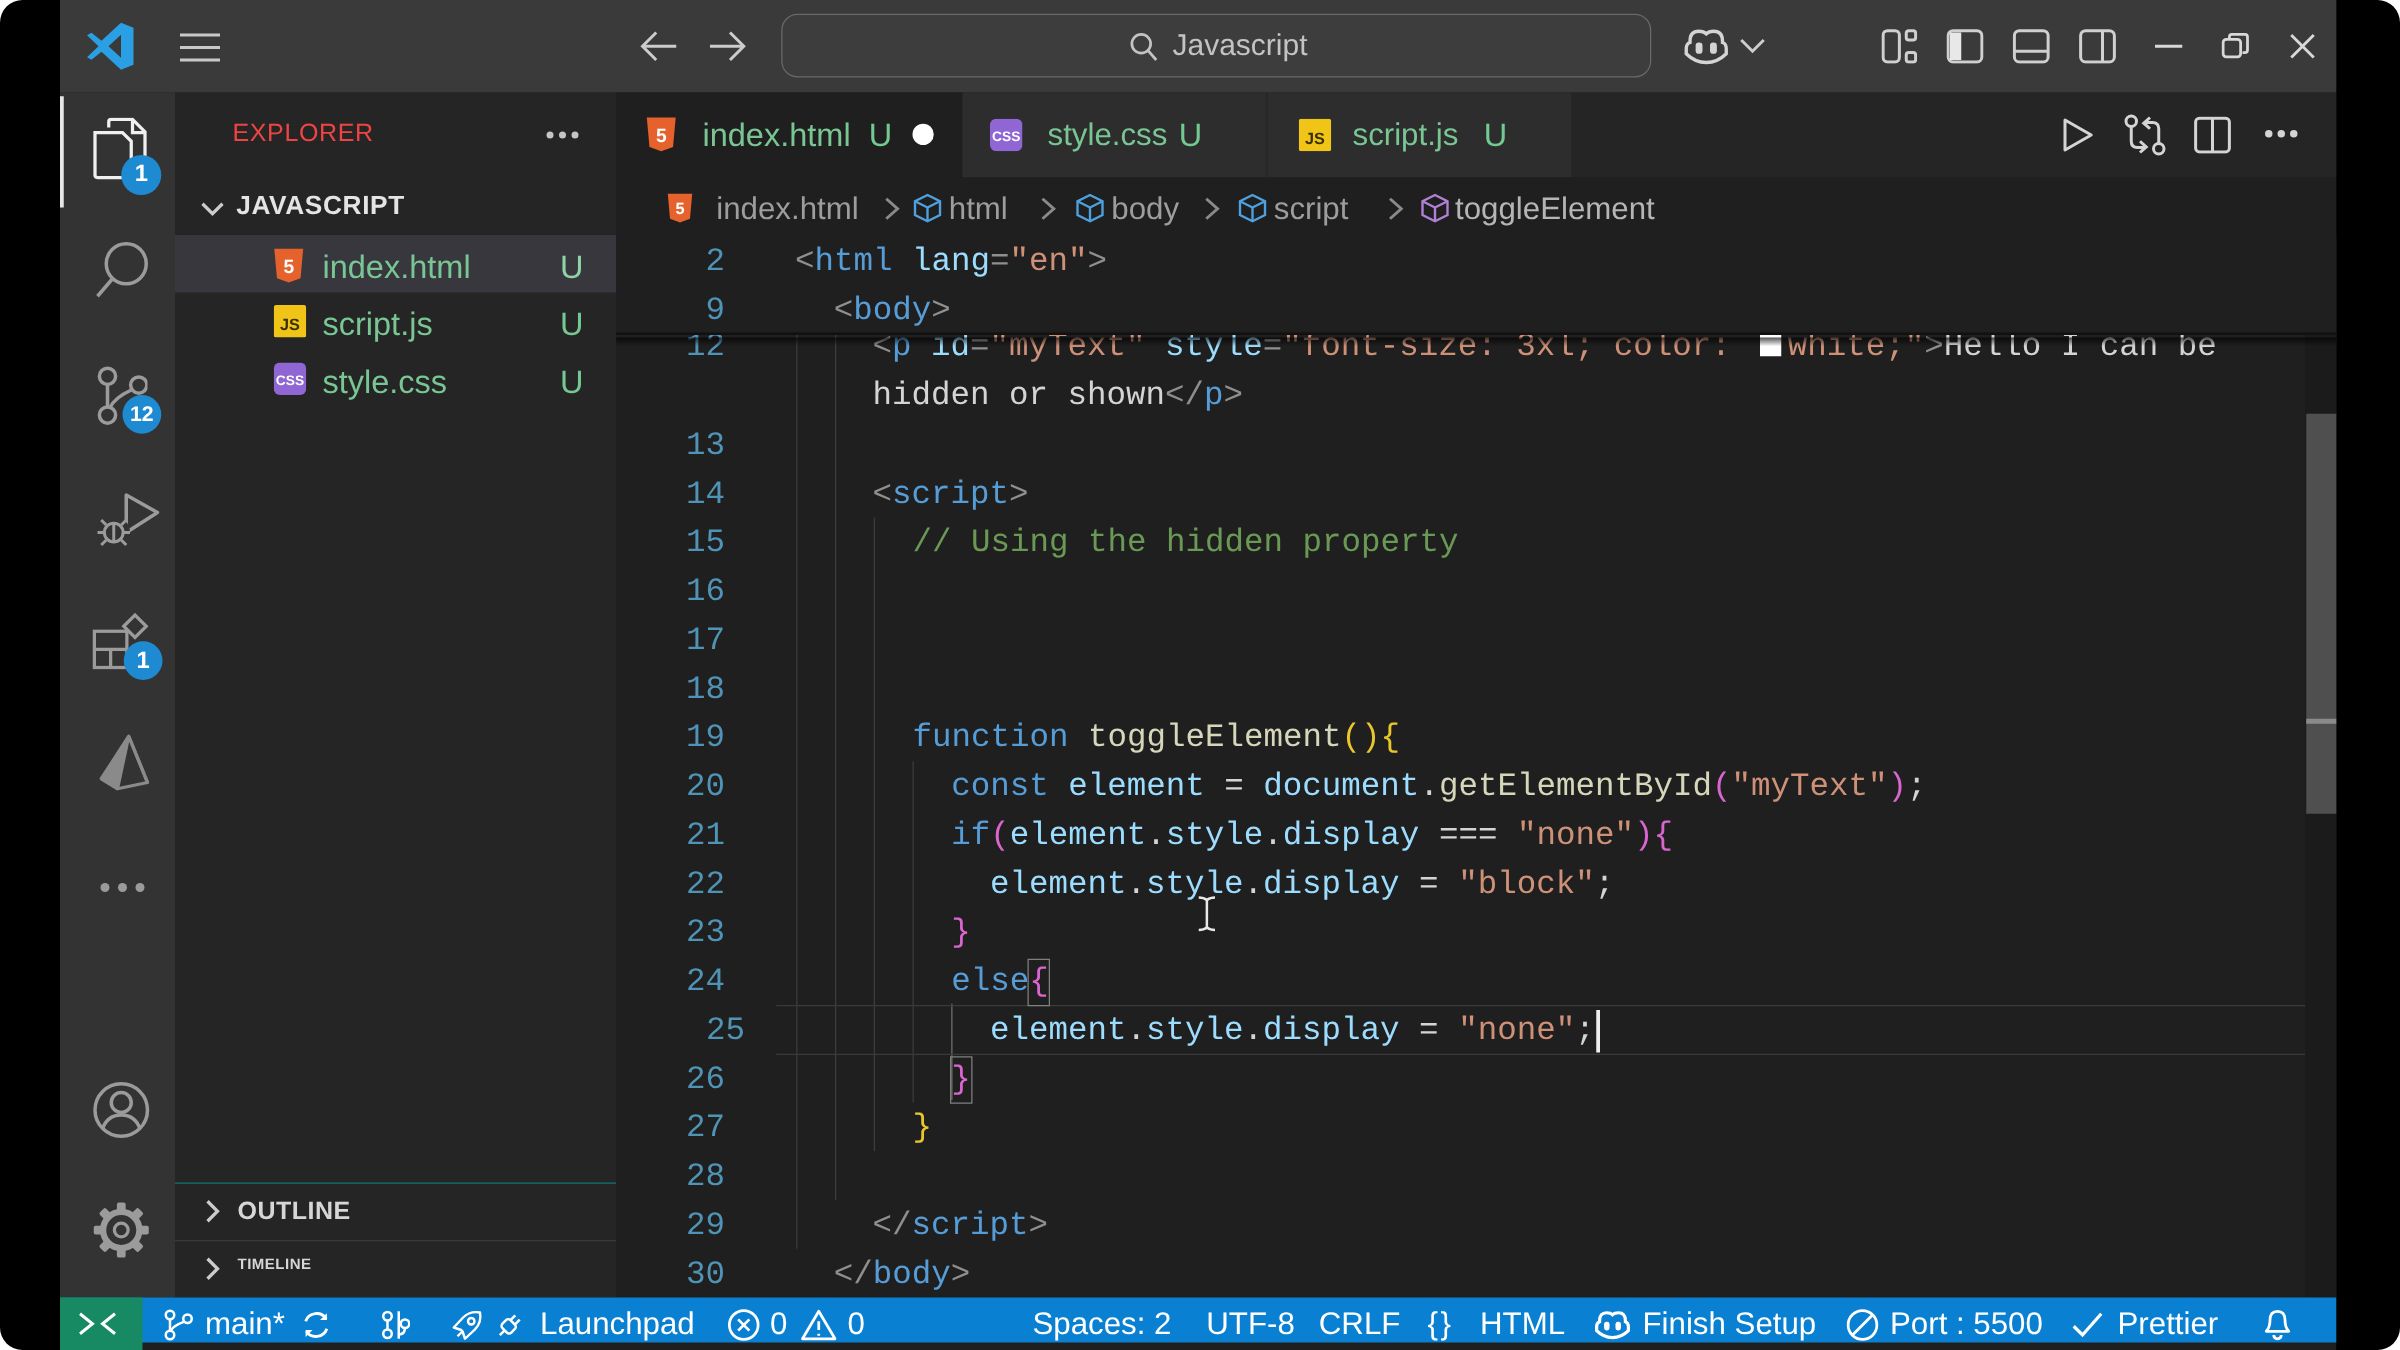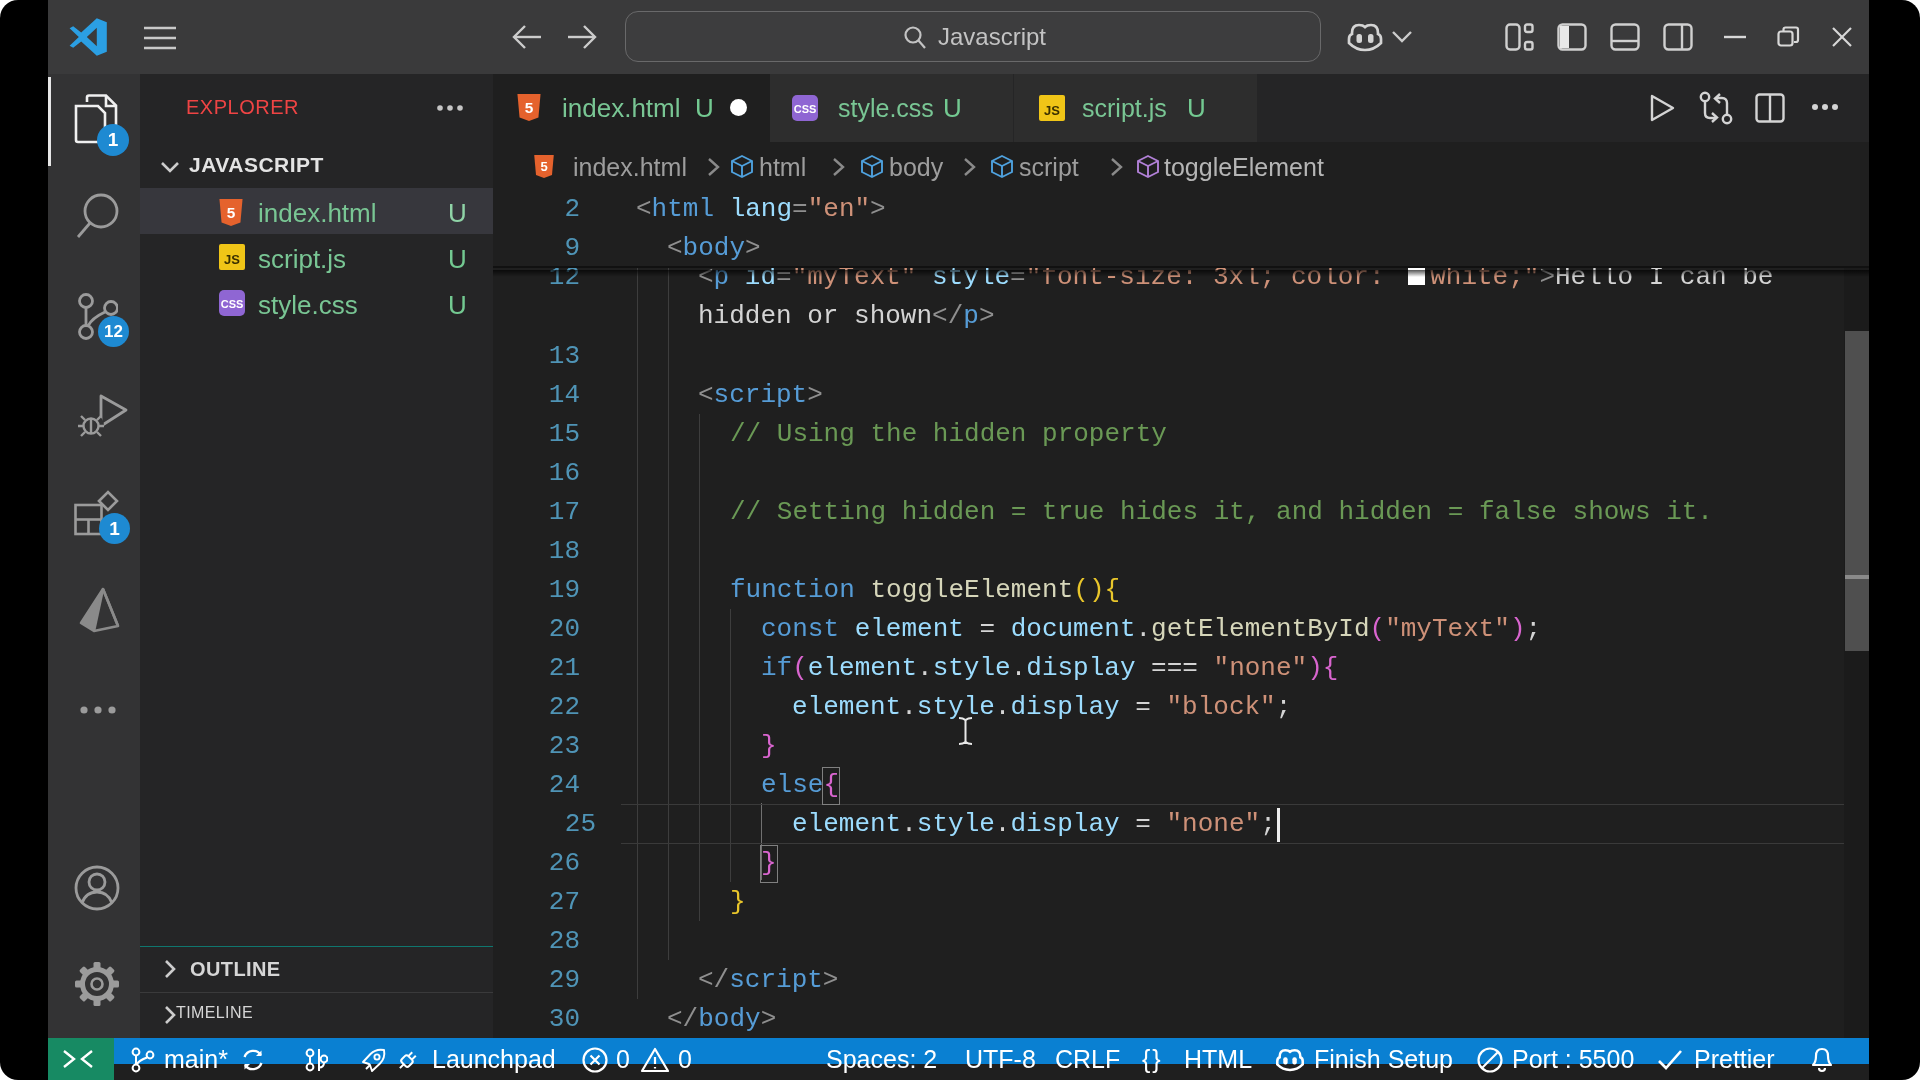--- a/index.html
+++ b/index.html
@@ -18,21 +18,21 @@
   .fname{color:#79c694;font-size:26px;}
   
   #tabstrip{position:absolute;left:445px;top:74px;width:1376px;height:68px;background:#252526;}
   #breadcrumbs{position:absolute;left:445px;top:142px;width:1376px;height:48px;background:#1f1f1f;color:#9d9d9d;font-size:23px;display:flex;align-items:center;}
   #editor{position:absolute;left:445px;top:190px;width:1376px;height:848px;background:#1f1f1f;}
   .cl{position:absolute;height:39px;line-height:39px;font-family:"Liberation Mono",monospace;font-size:26px;white-space:pre;color:#d4d4d4;}
   .ln{position:absolute;width:87px;text-align:right;height:39px;line-height:39px;font-family:"Liberation Mono",monospace;font-size:26px;color:#4f94b6;}
   .b{color:#569cd6}.lb{color:#9cdcfe}.s{color:#ce9178}.c{color:#6a9955}.w{color:#d4d4d4}
   .p{color:#8f8f8f}.g1{color:#e9c62b}.g2{color:#d965cf}.fn{color:#d6d6ba}
   
-  #statusbar{position:absolute;left:0;top:1038px;width:1821px;height:26px;background:#0a80d2;color:#ffffff;font-size:25px;}
+  #statusbar{position:absolute;left:0;top:1038px;width:1821px;height:36px;background:#0a80d2;color:#ffffff;font-size:25px;}
   #remote{position:absolute;left:0;top:0;width:66px;height:42px;background:#178a63;}
   .sitem{position:absolute;top:0;height:42px;display:flex;align-items:center;color:#fff;}
   svg{display:block;}
 </style>
 </head>
 <body>
 <div id="frame">
 <div id="win">
   <div id="titlebar">
 
@@ -249,21 +249,21 @@
     <div class="abs" style="left:0;top:872px;width:353px;height:46px;border-top:1px solid #0f766e">
       <svg class="abs" style="left:24px;top:12px" width="12" height="20" viewBox="0 0 12 20">
             <polyline points="2,2 10,10 2,18" stroke="#cccccc" stroke-width="2.6" fill="none"></polyline>
           </svg>
       <div class="abs" style="left:50px;top:11px;font-size:20px;font-weight:bold;color:#d6d6d6;letter-spacing:0.4px">OUTLINE</div>
     </div>
     <div class="abs" style="left:0;top:918px;width:353px;height:46px;border-top:1px solid #3a3a3b">
       <svg class="abs" style="left:24px;top:12px" width="12" height="20" viewBox="0 0 12 20">
             <polyline points="2,2 10,10 2,18" stroke="#cccccc" stroke-width="2.6" fill="none"></polyline>
           </svg>
-      <div class="abs" style="left:36px;top:11px;font-size:16px;font-weight:normal;color:#d6d6d6;letter-spacing:0.4px">TIMELINE</div>
+      <div class="abs" style="left:50px;top:11px;font-size:12px;font-weight:bold;color:#d6d6d6;letter-spacing:0.4px">TIMELINE</div>
     </div>
   </div>
   <div id="tabstrip">
     <div class="abs" style="left:0;top:0;width:277px;height:68px;background:#1f1f1f"></div>
     <div class="abs" style="left:277px;top:0;width:244px;height:68px;background:#2d2d2d;border-right:1px solid #252526"></div>
     <div class="abs" style="left:521px;top:0;width:244px;height:68px;background:#2d2d2d;border-right:1px solid #252526"></div>
 
     <svg class="abs" style="left:23px;top:19px" width="26" height="29" viewBox="0 0 27 30">
       <path d="M1.5 1 H25.5 L23.3 25.5 L13.5 29 L3.7 25.5 Z" fill="#e5622d"></path>
       <text x="13.5" y="21" font-size="16" font-weight="bold" fill="#ffffff" text-anchor="middle" font-family="Liberation Sans,sans-serif">5</text>
@@ -390,21 +390,20 @@
     <div class="ln" style="left:16px;top:615px">25</div>
     <div class="ln" style="left:0;top:654px">26</div>
     <div class="ln" style="left:0;top:693px">27</div>
     <div class="ln" style="left:0;top:732px">28</div>
     <div class="ln" style="left:0;top:771px">29</div>
     <div class="ln" style="left:0;top:810px">30</div>
     <div class="cl" style="left:205px;top:68px"><span class="p">&lt;</span><span class="b">p</span> <span class="lb">id</span><span class="p">=</span><span class="s">"myText"</span> <span class="lb">style</span><span class="p">=</span><span class="s">"font-size: 3xl; color: </span><span style="display:inline-block;width:17px;height:17px;background:#ffffff;vertical-align:baseline;position:relative;top:1px;margin-left:8px;margin-right:5px"></span><span class="s">white;"</span><span class="p">&gt;</span><span class="w">Hello I can be</span></div>
     <div class="cl" style="left:205px;top:107px"><span class="w">hidden or shown</span><span class="p">&lt;/</span><span class="b">p</span><span class="p">&gt;</span></div>
     <div class="cl" style="left:205px;top:186px"><span class="p">&lt;</span><span class="b">script</span><span class="p">&gt;</span></div>
     <div class="cl" style="left:237px;top:225px"><span class="c">// Using the hidden property</span></div>
-    <div class="cl" style="left:237px;top:303px"><span class="c">// Setting hidden = true hides it, and hidden = false shows it.</span></div>
     <div class="cl" style="left:237px;top:381px"><span class="b">function</span> <span class="fn">toggleElement</span><span class="g1">(){</span></div>
     <div class="cl" style="left:268px;top:420px"><span class="b">const</span> <span class="lb">element</span> <span class="w">=</span> <span class="lb">document</span><span class="w">.</span><span class="fn">getElementById</span><span class="g2">(</span><span class="s">"myText"</span><span class="g2">)</span><span class="w">;</span></div>
     <div class="cl" style="left:268px;top:459px"><span class="b">if</span><span class="g2">(</span><span class="lb">element</span><span class="w">.</span><span class="lb">style</span><span class="w">.</span><span class="lb">display</span> <span class="w">===</span> <span class="s">"none"</span><span class="g2">){</span></div>
     <div class="cl" style="left:299px;top:498px"><span class="lb">element</span><span class="w">.</span><span class="lb">style</span><span class="w">.</span><span class="lb">display</span> <span class="w">=</span> <span class="s">"block"</span><span class="w">;</span></div>
     <div class="cl" style="left:268px;top:537px"><span class="g2">}</span></div>
     <div class="cl" style="left:268px;top:576px"><span class="b">else</span><span class="g2">{</span></div>
     <div class="cl" style="left:299px;top:615px"><span class="lb">element</span><span class="w">.</span><span class="lb">style</span><span class="w">.</span><span class="lb">display</span> <span class="w">=</span> <span class="s">"none"</span><span class="w">;</span></div>
     <div class="cl" style="left:268px;top:654px"><span class="g2">}</span></div>
     <div class="cl" style="left:237px;top:693px"><span class="g1">}</span></div>
     <div class="cl" style="left:205px;top:771px"><span class="p">&lt;/</span><span class="b">script</span><span class="p">&gt;</span></div>

